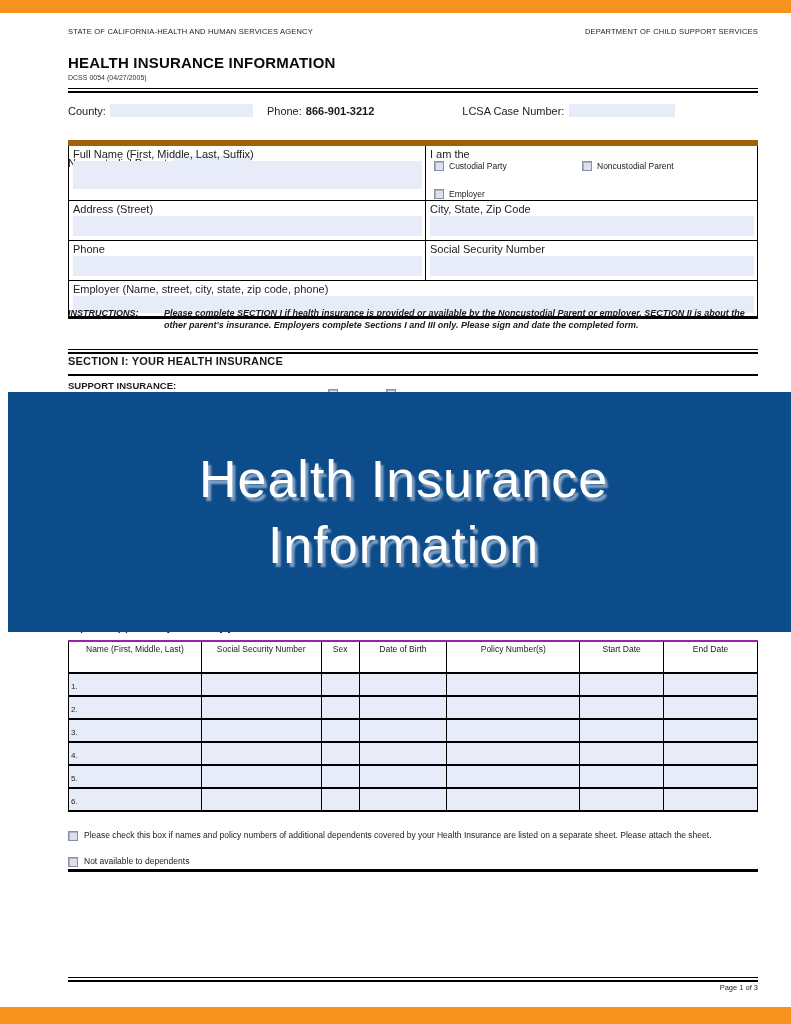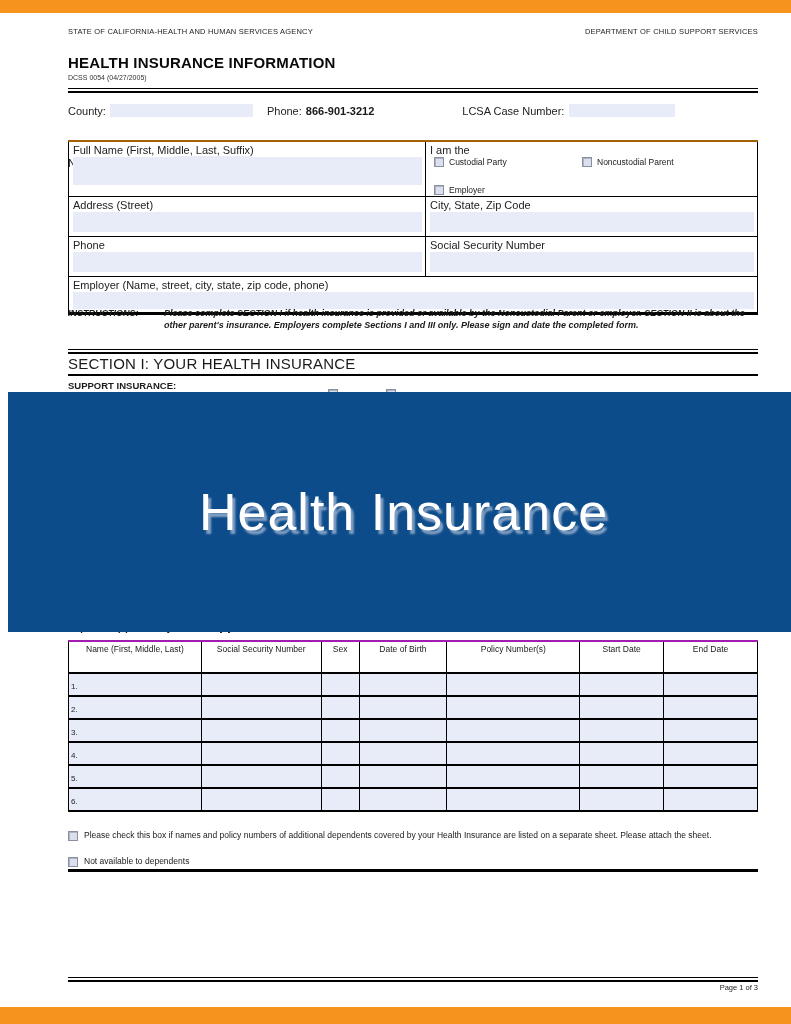--- a/index.html
+++ b/index.html
@@ -29,33 +29,33 @@
   .rule-single { left:0; right:0; height:2px; background:#000; }
 
   .field-label { font-size:11px; color:#222; }
   .input-band { display:inline-block; background:#E8ECF8; height:13px; vertical-align:middle; }
 
   .county-row { top:104px; left:0; right:0; display:flex; align-items:center; }
   .ncp-row   { top:124px; left:0; display:flex; align-items:center;margin-top:32px; }
 
   table.info { border-collapse:collapse; width:690px; }
   table.info td { border:1px solid #000; vertical-align:top; padding:2px 3px 1px 4px; }
-  table.info { border-top:2px solid #a16207; }
+  table.info { border-top:6px solid #a16207; }
   .cell-input { background:#E8ECF8; margin-top:1px; }
   .iamthe-grid { display:grid; grid-template-columns:148px 1fr; row-gap:18px; margin-top:1px; padding-left:4px; }
   .cb-item { display:flex; align-items:center; font-size:8.5px; }
   .checkbox { display:inline-block; width:10px; height:10px; background:#DCE0EE;
               border:1px solid #8A90A0; box-shadow:inset 1px 1px 0 rgba(120,126,140,0.45); flex:none; }
   .cb-item .checkbox { margin-right:5px; }
 
   .instructions { top:308px; left:0; right:0; display:flex; }
   .instr-label { width:96px; flex:none; font-size:9px; font-weight:bold; font-style:italic; }
   .instr-text  { flex:1; font-size:9px; font-weight:bold; font-style:italic; line-height:11.5px; }
 
-  .section-heading { top:355px; left:0; font-size:15px; font-weight:normal; letter-spacing:0.2px; }
+  .section-heading { top:355px; left:0; font-size:11px; font-weight:bold; letter-spacing:0.2px; }
   .hi-label { top:380px; left:0; font-size:9.5px; font-weight:bold; }
 
   .hi-option { top:389px; z-index:1; }
 
   .banner { position:absolute; top:392px; left:0; width:791px; height:240px; background:#0D4C8B;
             z-index:20; display:flex; flex-direction:column; align-items:center; justify-content:center;margin-left:8px; }
   .banner-line { font-size:52px; line-height:66px; color:#ffffff; letter-spacing:1px;
                  text-shadow:3px 4px 2px rgba(150,175,205,0.85); }
 
   .dep-caption { top:622px; left:0; font-size:9.5px; font-weight:bold; z-index:1; }
@@ -268,15 +268,16 @@
   <div class="abs rule" id="rule-footer">
     <div class="thin"></div>
       <div class="thick"></div>
   </div>
   <div class="abs page-label">Page 1 of 3</div>
 
 </div>
 
 <div class="banner">
   <div class="banner-line">Health Insurance</div>
+  <div class="banner-line">Information</div>
 </div>
 
 <div class="orange-bar" id="bar-bottom"></div>
 
 </body></html>

